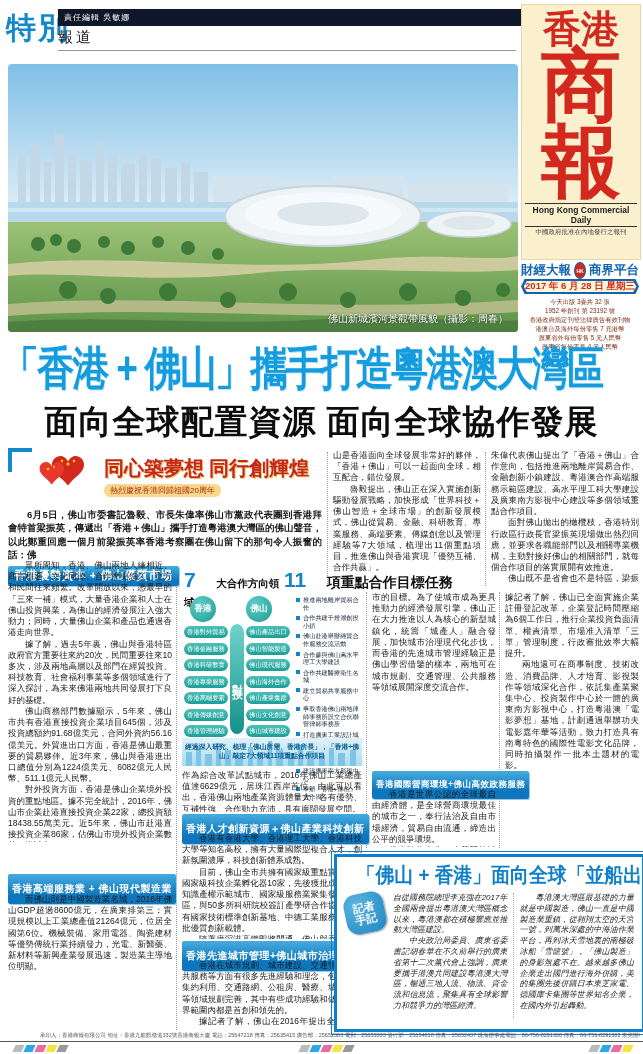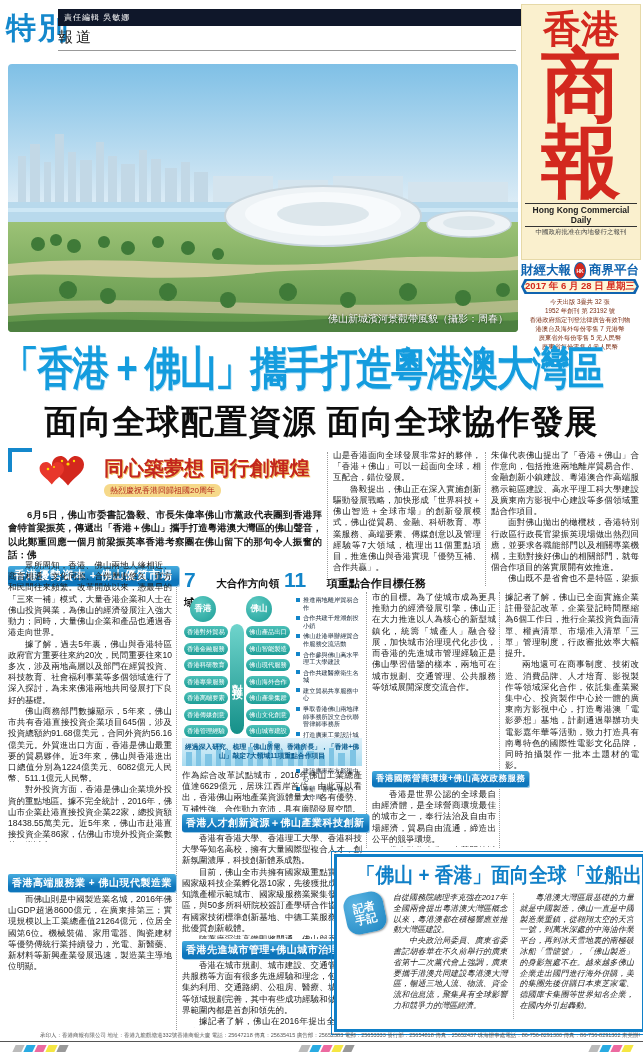--- a/index.html
+++ b/index.html
@@ -24,21 +24,21 @@
   
   .mainhead{font-weight:bold;color:#149cde;font-size:46px;white-space:nowrap;transform:scaleX(0.80);transform-origin:left center;letter-spacing:-2px;text-shadow:1px 1px 0 #bfe4f5;}
   .subhead{font-weight:bold;color:#0d0d0d;font-size:33px;white-space:nowrap;letter-spacing:1px;text-align:center;width:100%;}
   
   .coltext{font-size:8.5px;line-height:1.32;text-align:justify;overflow:hidden;color:#1a1a1a;}
   .coltext p{margin:0;text-indent:2em;}
   .lead{font-size:9.5px;line-height:1.4;}
   .sechead{background:linear-gradient(180deg,#46acdf 0%,#0e76bc 70%);color:#fff;font-weight:bold;
            font-size:11.5px;padding:2px 6px 3px;letter-spacing:0.5px;white-space:nowrap;border-radius:2px;
            box-shadow:1px 1px 0 #9cc9e4;display:inline-block;}
-  .sechead.small{font-size:10px;padding:2px 4px;}
+  .sechead.small{font-size:10px;padding:8px 4px;}
   .dotsep{border-left:1px dotted #9a9a9a;width:0;}
   .corner{border-left:4px solid #1488cc;border-top:4px solid #1488cc;width:20px;height:20px;}
   
   .bignum{color:#1285c9;font-weight:bold;font-size:21px;}
   .ighead{font-weight:bold;font-size:10.5px;color:#111;margin-left:16px;}
   .bubble{background:radial-gradient(circle at 35% 30%,#5fccc4,#1d9e97);color:#fff;border-radius:50%;
           width:26px;height:26px;display:flex;align-items:center;justify-content:center;font-size:8.5px;font-weight:bold;}
   .pill{background:linear-gradient(180deg,#4cc0b8,#1d9e97);color:#fff;border-radius:7px;font-size:6.3px;
         height:12px;line-height:12px;text-align:center;margin-bottom:4.5px;white-space:nowrap;overflow:hidden;}
   .lens{background:linear-gradient(180deg,#6fd4cc,#159089);border-radius:50%/8%;color:#fff;
@@ -180,21 +180,21 @@
       <path d="M23.6,10c-2.6,0-4.8,2-5.8,4.2C16.8,12,14.6,10,12,10c-3.5,0-6.4,2.9-6.4,6.4c0,7.1,7.2,9,12.2,16.1 c4.6-7.1,12.2-9.2,12.2-16.1C30,12.9,27.1,10,23.6,10z" fill="#e8372b"></path>
       <g fill="#ffd800">
         <circle cx="34" cy="12" r="1.6"></circle>
           <circle cx="40" cy="9" r="1.2"></circle>
           <circle cx="28" cy="9" r="1.2"></circle>
         <circle cx="14" cy="17" r="1.3"></circle>
           <circle cx="20" cy="15" r="1"></circle>
       </g>
     </svg>
     <div>
-      <div style="font-family:Liberation Sans, sans-serif;font-weight:bold;color:#c3261d;font-size:20px;line-height:22px;text-shadow:1px 1px 0 #f0c060;">
+      <div style="font-family:Liberation Serif, serif;font-weight:bold;color:#c3261d;font-size:20px;line-height:22px;text-shadow:1px 1px 0 #f0c060;">
         <span>同心築夢想</span>
         <span>同行創輝煌</span>
       </div>
       <div style="background:#f6d98a;color:#b02318;font-size:8px;padding:1px 6px;display:inline-block;border-radius:6px;margin-top:2px;">熱烈慶祝香港回歸祖國20周年</div>
     </div>
   </div>
 
   <div class="abs coltext lead" style="left:8px;top:508px;width:314px;height:56px;font-weight:bold;">
     <p>6月5日，佛山市委書記魯毅、市長朱偉率佛山市黨政代表團到香港拜會特首梁振英，傳遞出「香港＋佛山」攜手打造粵港澳大灣區的佛山聲音，以此鄭重回應一個月前梁振英率香港考察團在佛山留下的那句令人振奮的話：佛</p>
   </div>
@@ -229,21 +229,21 @@
     <p>而佛山則是中國製造業名城，2016年佛山GDP超過8600億元，在廣東排第三；實現規模以上工業總產值21264億元，位居全國第6位。機械裝備、家用電器、陶瓷建材等優勢傳統行業持續發力，光電、新醫藥、新材料等新興產業發展迅速，製造業主導地位明顯。</p>
 
   </div>
 
   <div class="abs" style="left:184px;top:568px;width:100px;">
     <span class="bignum">7</span>
     <span class="ighead">大合作方向領域</span>
   </div>
   <div class="abs" style="left:284px;top:568px;width:160px;white-space:nowrap;">
     <span class="bignum">11</span>
-    <span class="ighead" style="font-size:11px;">項重點合作目標任務</span>
+    <span class="ighead" style="font-size:14px;">項重點合作目標任務</span>
   </div>
 
   <div class="abs" style="left:184px;top:596px;width:178px;height:140px;">
     <div class="abs bubble" style="left:6px;top:0;">香港</div>
     <div class="abs bubble" style="left:62px;top:0;">佛山</div>
     <div class="abs" style="left:0;top:30px;width:44px;">
       <div class="pill">香港對外貿易</div>
       <div class="pill">香港金融服務</div>
       <div class="pill">香港科研教育</div>
       <div class="pill">香港專業服務</div>

